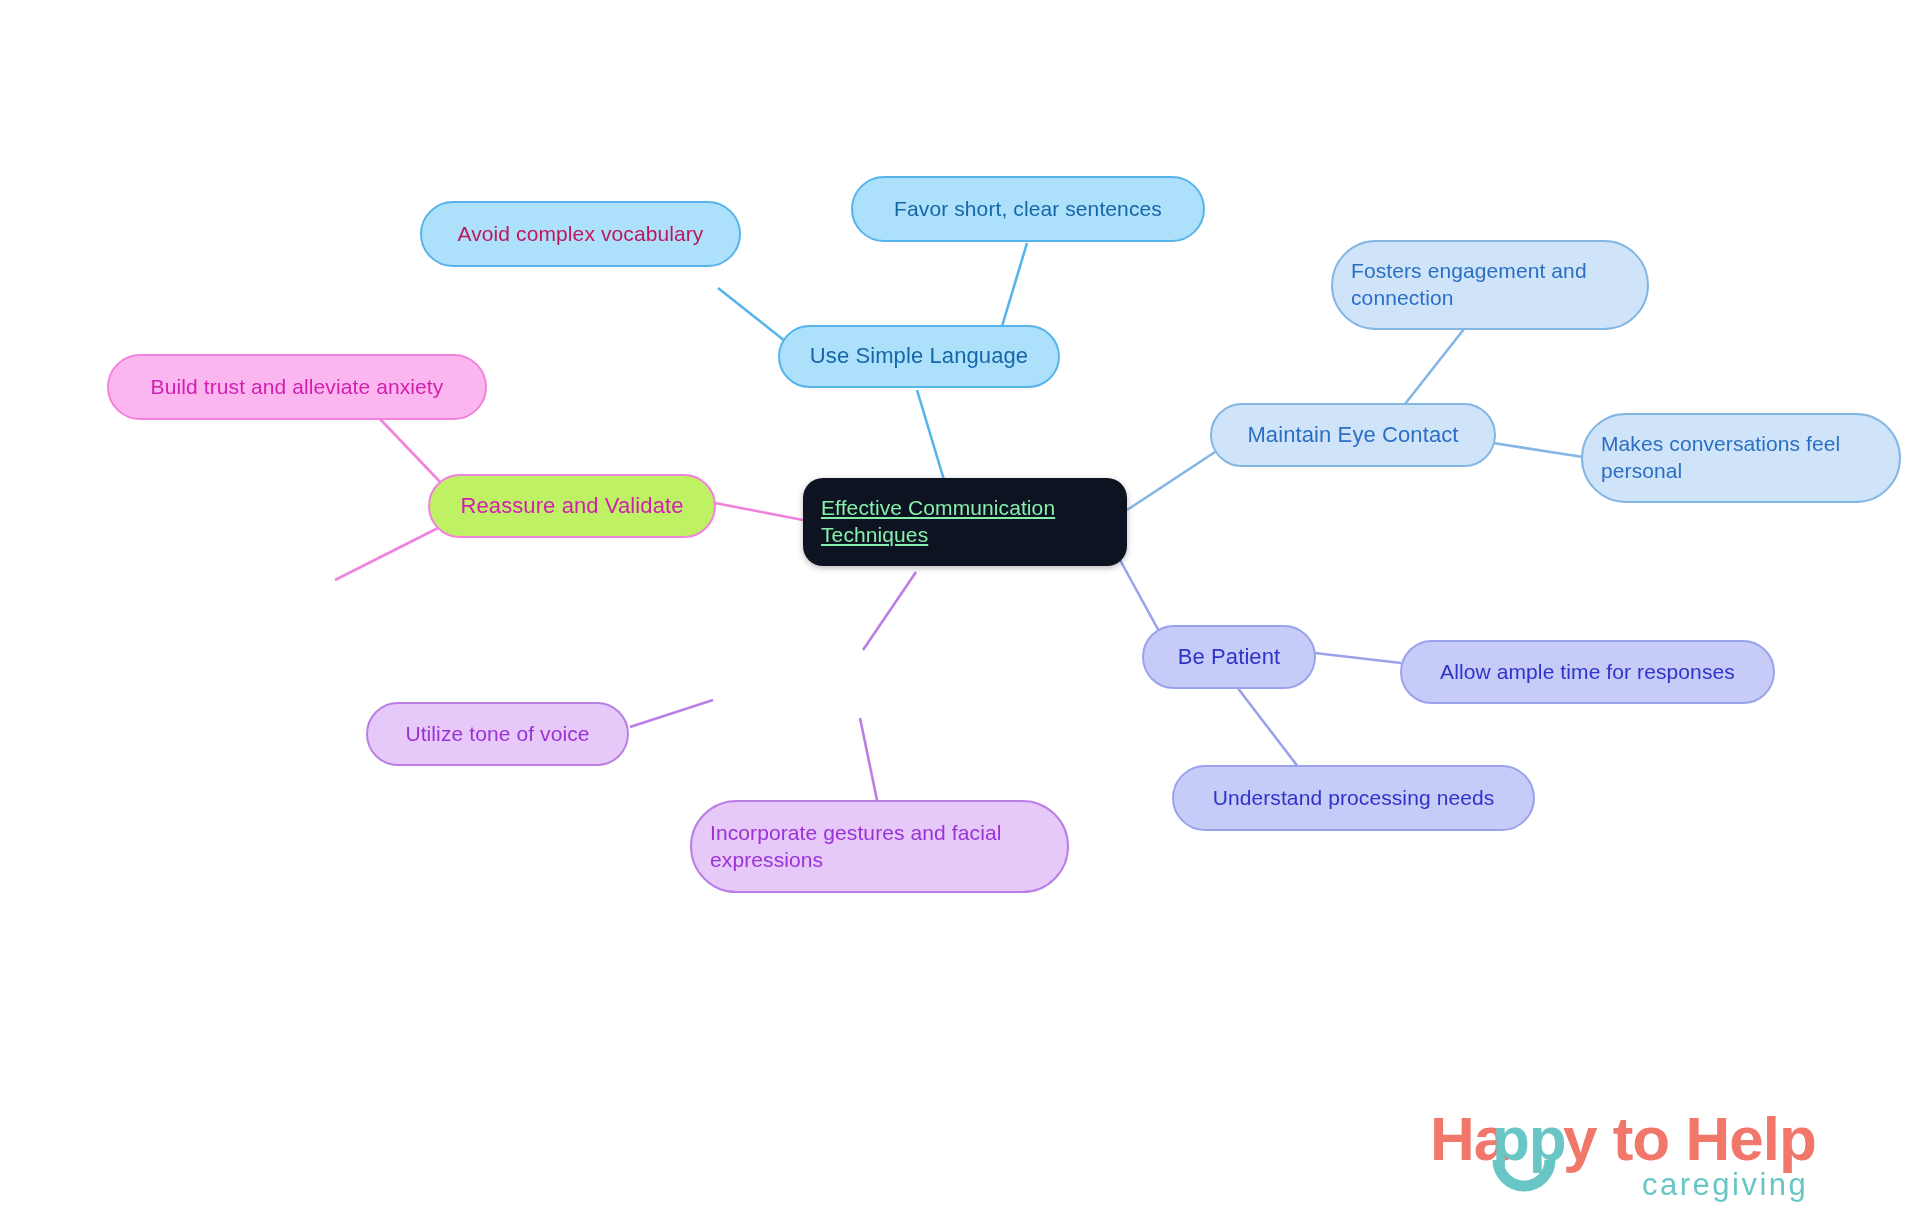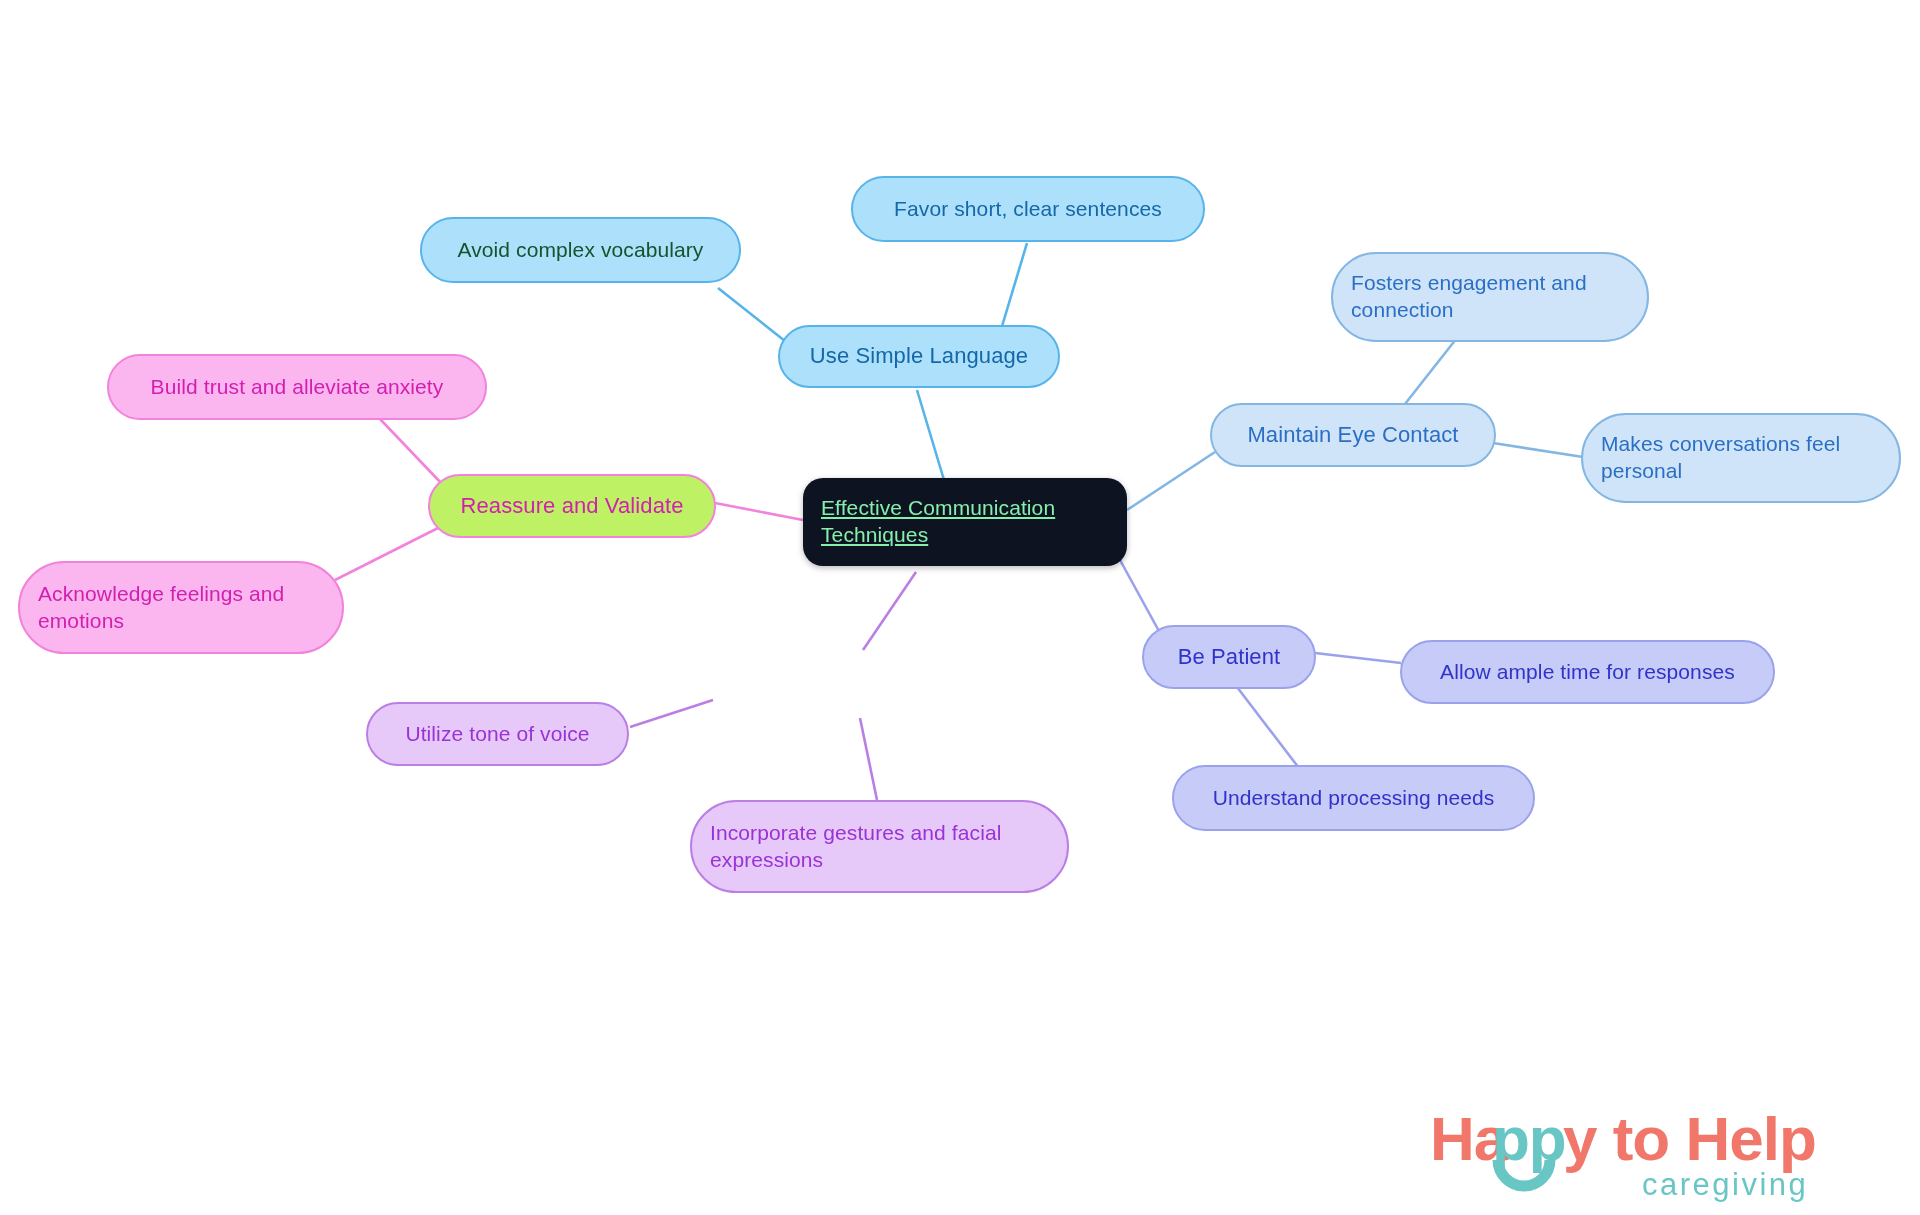--- a/index.html
+++ b/index.html
@@ -95,29 +95,29 @@
   </div>
 
   <div class="node lvl1" style="left:778px; top:325px; width:282px; height:63px; background:#ade0fb; border-color:#57b4ea; color:#1567a8;">
     <span>Use Simple Language</span>
   </div>
 
   <div class="node lvl2" style="left:851px; top:176px; width:354px; height:66px; background:#ade0fb; border-color:#57b4ea; color:#1567a8;">
     <span>Favor short, clear sentences</span>
   </div>
 
-  <div class="node lvl2" style="left:420px; top:217px; width:321px; height:66px; background:#ade0fb; border-color:#57b4ea; color:#14532d;">
+  <div class="node lvl2" style="left:420px; top:201px; width:321px; height:66px; background:#ade0fb; border-color:#57b4ea; color:#be185d;">
     <span>Avoid complex vocabulary</span>
   </div>
 
   <div class="node lvl1" style="left:1210px; top:403px; width:286px; height:64px; background:#cfe4f9; border-color:#84b6e4; color:#2b6fc4;">
     <span>Maintain Eye Contact</span>
   </div>
 
-  <div class="node lvl2" style="left:1331px; top:252px; width:318px; height:90px; background:#cfe4f9; border-color:#84b6e4; color:#2b6fc4;">
+  <div class="node lvl2" style="left:1331px; top:240px; width:318px; height:90px; background:#cfe4f9; border-color:#84b6e4; color:#2b6fc4;">
     <span>Fosters engagement and connection</span>
   </div>
 
   <div class="node lvl1" style="left:1142px; top:625px; width:174px; height:64px; background:#c7cbf8; border-color:#9aa2ec; color:#2f33c9;">
     <span>Be Patient</span>
   </div>
 
   <div class="node lvl2" style="left:1581px; top:413px; width:320px; height:90px; background:#cfe4f9; border-color:#84b6e4; color:#2b6fc4;">
     <span>Makes conversations feel personal</span>
   </div>
@@ -140,23 +140,20 @@
   </div>
 
   <div class="node lvl1" style="left:428px; top:474px; width:288px; height:64px; background:#bef264; border-color:#f283dc; color:#d21fb0;">
     <span>Reassure and Validate</span>
   </div>
 
   <div class="node lvl2" style="left:107px; top:354px; width:380px; height:66px; background:#fbb6ef; border-color:#f283dc; color:#d21fb0;">
     <span>Build trust and alleviate anxiety</span>
   </div>
 
-  <div class="node lvl2" style="left:18px; top:561px; width:326px; height:93px; background:#fbb6ef; border-color:#f283dc; color:#d21fb0;">
-    <span>Acknowledge feelings and emotions</span>
-  </div>
 
   <div id="logo">
     <svg viewBox="0 0 440 105" xmlns="http://www.w3.org/2000/svg">
 
       <path d="M 68 62 A 26 26 0 0 0 120 62" fill="none" stroke="#68c6c4" stroke-width="11" stroke-linecap="butt"></path>
 
       <text x="0" y="62" font-family="'Liberation Sans', sans-serif" font-size="62" font-weight="bold" fill="#f0776a" letter-spacing="-1">Ha</text>
       <text x="62" y="62" font-family="'Liberation Sans', sans-serif" font-size="62" font-weight="bold" fill="#68c6c4" letter-spacing="-1">pp</text>
       <text x="133" y="62" font-family="'Liberation Sans', sans-serif" font-size="62" font-weight="bold" fill="#f0776a" letter-spacing="-1">y to Help</text>
 

